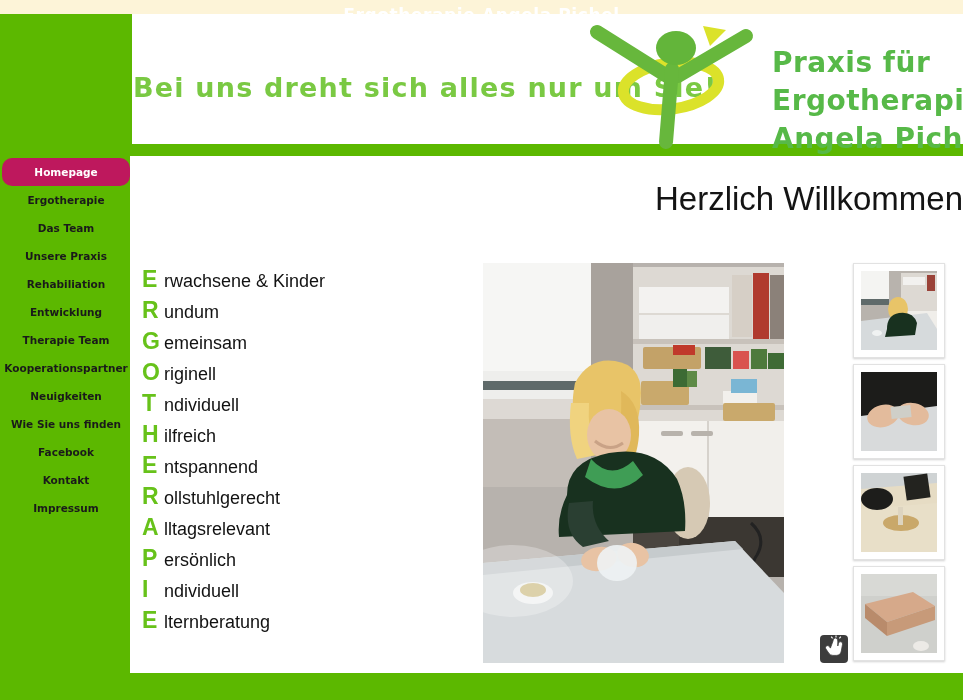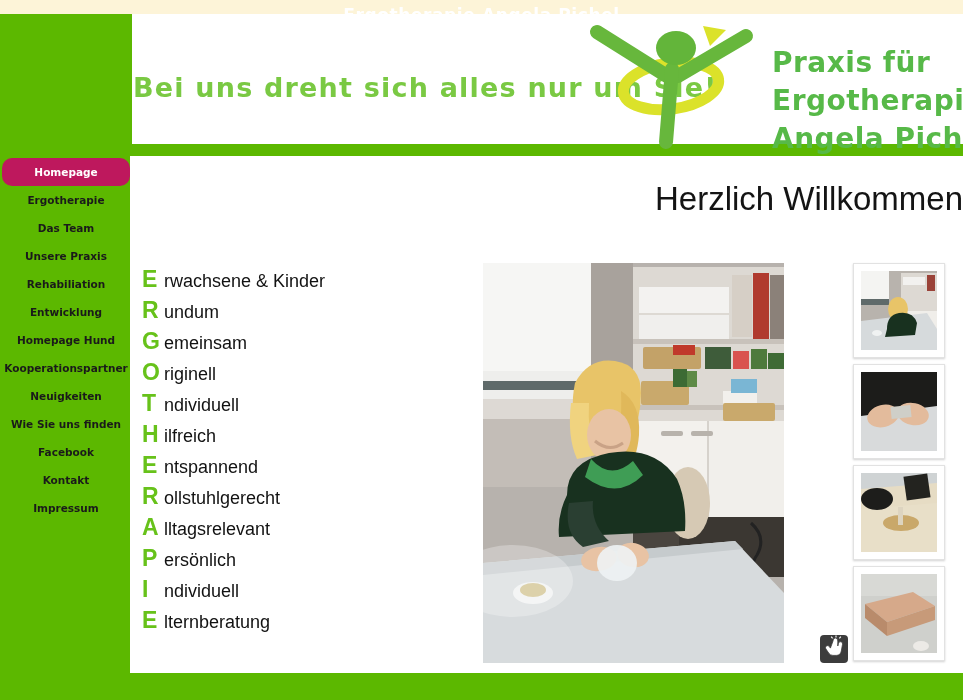--- a/index.html
+++ b/index.html
@@ -253,21 +253,21 @@
 
   <div id="sidebar"></div>
   <div id="sidebar-edge"></div>
   <nav id="nav">
       <a class="nav-item active">Homepage</a>
       <a class="nav-item">Ergotherapie</a>
       <a class="nav-item">Das Team</a>
       <a class="nav-item">Unsere Praxis</a>
       <a class="nav-item">Rehabiliation</a>
       <a class="nav-item">Entwicklung</a>
-      <a class="nav-item">Homepage Hund</a>
+      <a class="nav-item">Therapie Team</a>
       <a class="nav-item">Kooperationspartner</a>
       <a class="nav-item">Neuigkeiten</a>
       <a class="nav-item">Wie Sie uns finden</a>
       <a class="nav-item">Facebook</a>
       <a class="nav-item">Kontakt</a>
       <a class="nav-item">Impressum</a>
     </nav>
 
   <div id="content">
 

